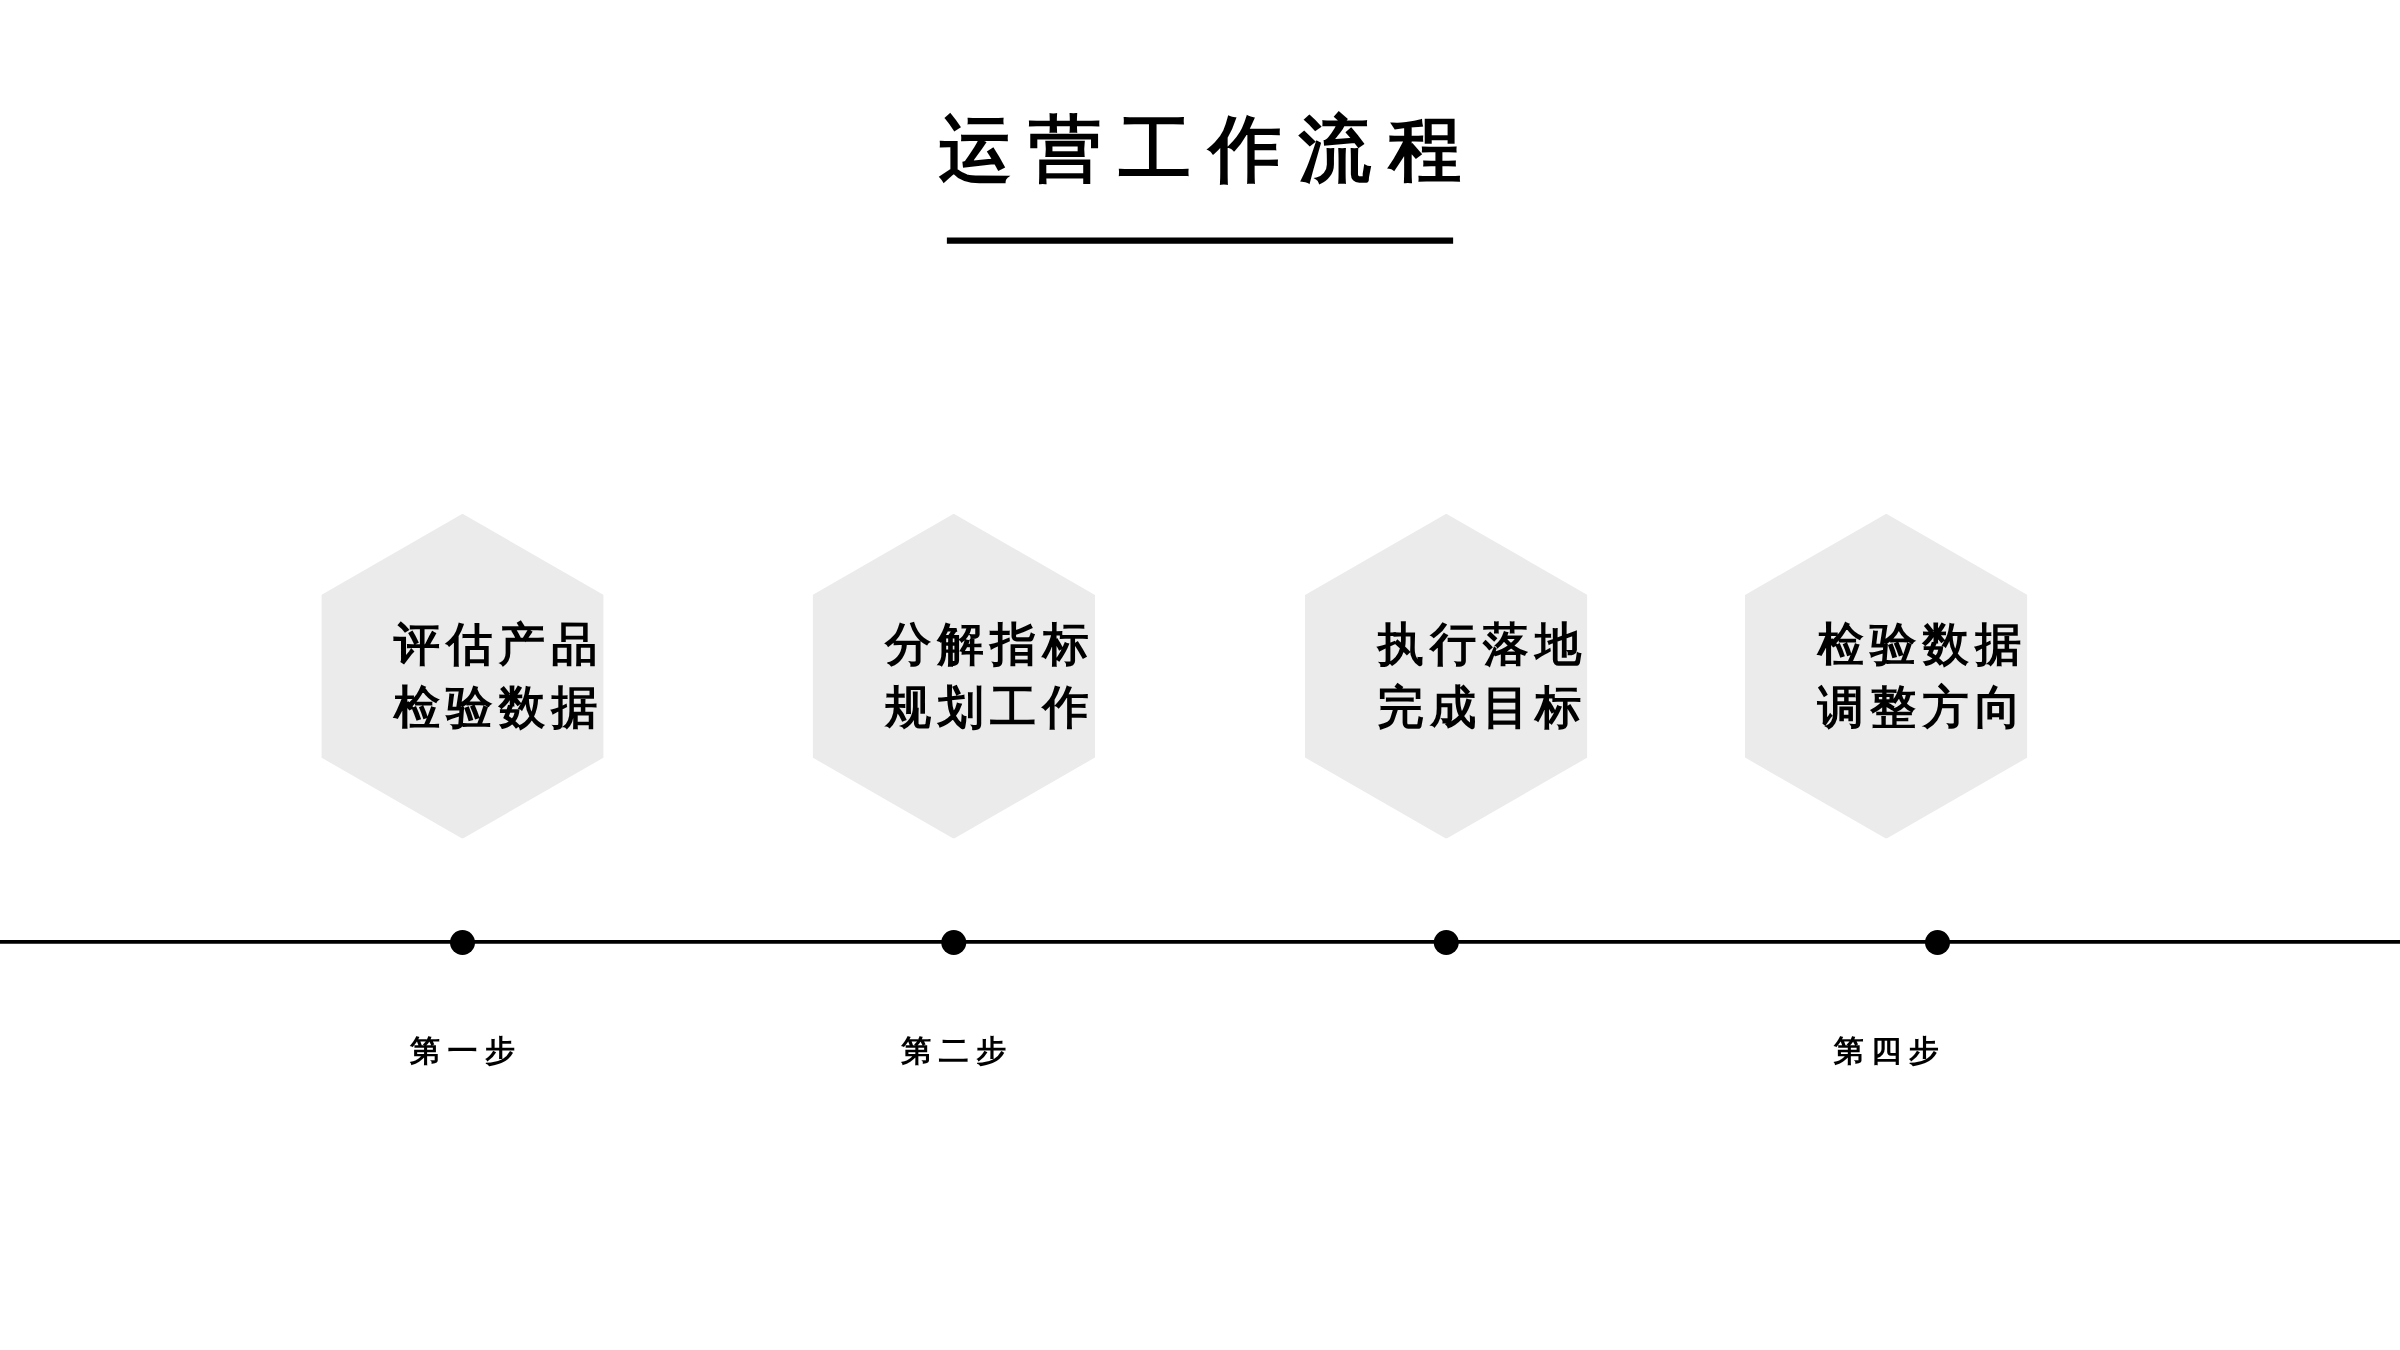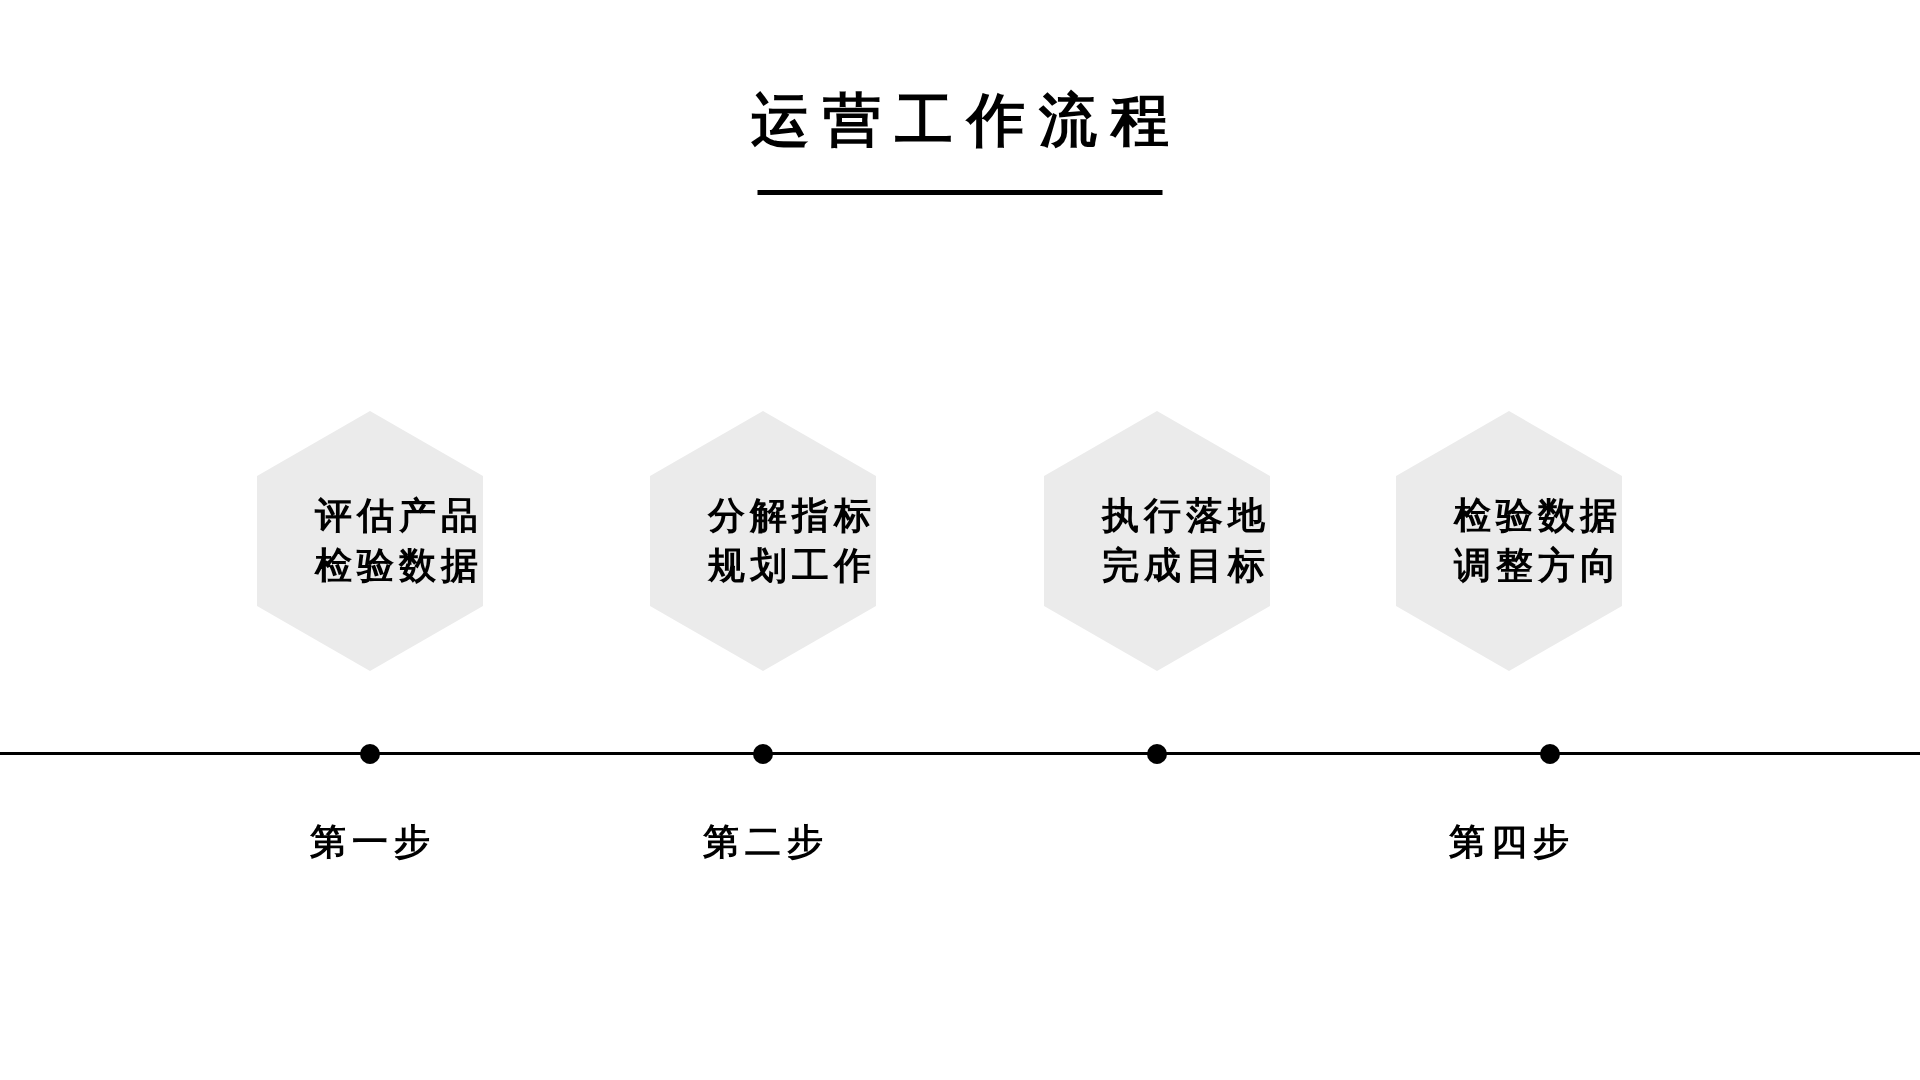--- a/index.html
+++ b/index.html
@@ -83,21 +83,21 @@
     height: 20px;
     border-radius: 50%;
     background: var(--ink);
   }
 
   .step-label {
     position: absolute;
     top: 822px;
     width: 226px;
     text-align: center;
-    font-size: 36px;
+    font-size: 24px;
     line-height: 40px;
     font-weight: 700;
     letter-spacing: 6px;
     text-indent: 6px;
     color: var(--ink);
     white-space: nowrap;
   }
 
   
   .col-1.hexagon, .col-1.step-label { left: 257px; }

